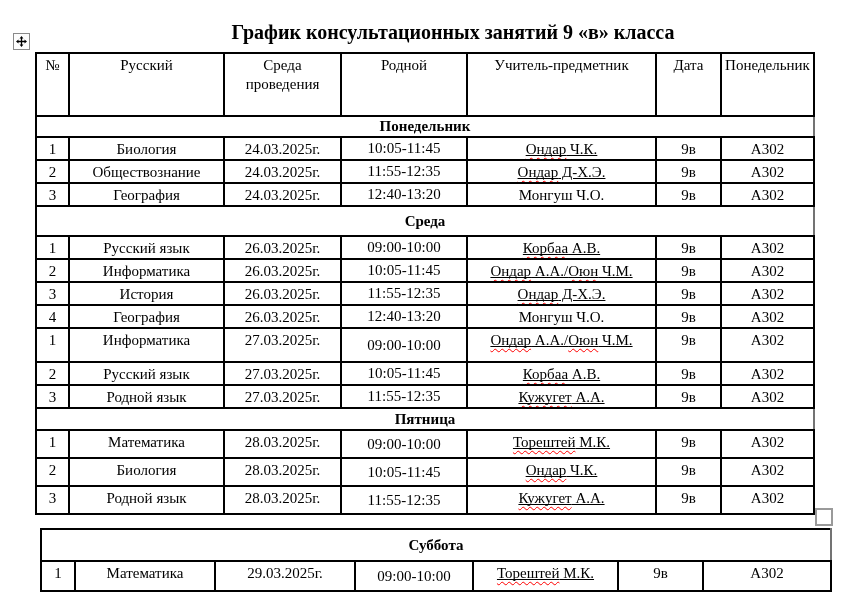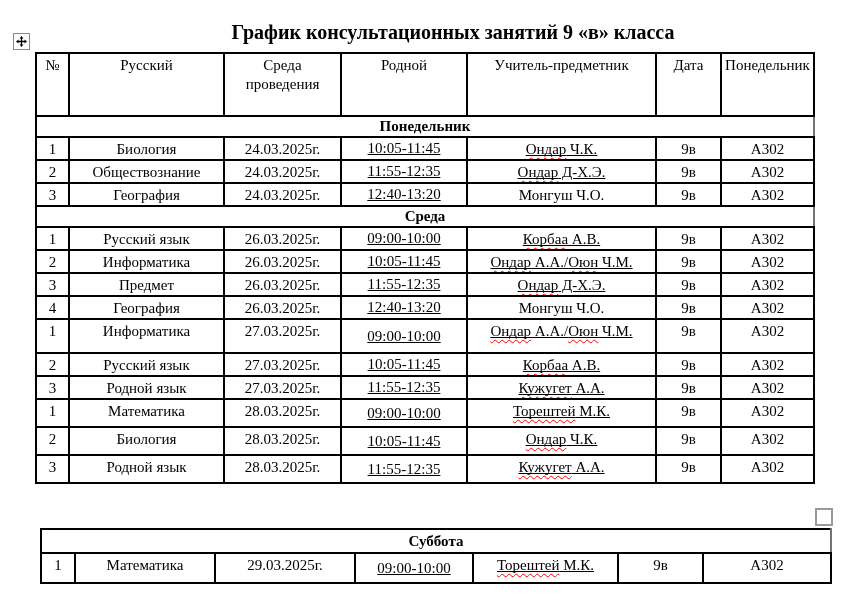--- a/index.html
+++ b/index.html
@@ -31,21 +31,21 @@
     overflow:hidden; line-height:19px;
   }
   table.sched th {
     font-weight:normal; vertical-align:top; padding-top:2px;
   }
   th.brk { word-break:break-all; }
   tr.day-row td {
     font-weight:bold; vertical-align:middle; border-left:2px solid #000; border-right:2px solid #737373;
   }
   tr.data-row td { vertical-align:top; padding-top:2px; }
-  tr.data-row td.c-time { vertical-align:middle; padding-top:0;text-decoration:underline; }
+  tr.data-row td.c-time { vertical-align:middle; padding-top:0; }
   td.c-note { text-align:left; padding-left:8px; }
   .tname.u { text-decoration:underline solid #000 1px; }
   .sq {
     text-decoration-line:underline; text-decoration-style:wavy;
     text-decoration-color:#ff0000; text-decoration-thickness:1px;
     text-underline-offset:3px; text-decoration-skip-ink:none;
   }
 </style>
 </head>
 <body>
@@ -105,21 +105,21 @@
         </tr>
         <tr class="data-row" style="height: 21px;">
           <td class="c-num">3</td>
           <td class="c-subject">География</td>
           <td class="c-date">24.03.2025г.</td>
           <td class="c-time">12:40-13:20</td>
           <td class="c-teacher"><span class="tname"><span>Монгуш Ч.О.</span></span></td>
           <td class="c-class">9в</td>
           <td class="c-note">А302</td>
         </tr>
-        <tr class="day-row" style="height: 21px;">
+        <tr class="day-row" style="height: 30px;">
           <td class="c-day" colspan="7">Среда</td>
         </tr>
         <tr class="data-row" style="height: 21px;">
           <td class="c-num">1</td>
           <td class="c-subject">Русский язык</td>
           <td class="c-date">26.03.2025г.</td>
           <td class="c-time">09:00-10:00</td>
           <td class="c-teacher"><span class="tname u"><span class="sq">Корбаа</span><span> А.В.</span></span></td>
           <td class="c-class">9в</td>
           <td class="c-note">А302</td>
@@ -128,21 +128,21 @@
           <td class="c-num">2</td>
           <td class="c-subject">Информатика</td>
           <td class="c-date">26.03.2025г.</td>
           <td class="c-time">10:05-11:45</td>
           <td class="c-teacher"><span class="tname u"><span class="sq">Ондар</span><span> А.А./</span><span class="sq">Оюн</span><span> Ч.М.</span></span></td>
           <td class="c-class">9в</td>
           <td class="c-note">А302</td>
         </tr>
         <tr class="data-row" style="height: 21px;">
           <td class="c-num">3</td>
-          <td class="c-subject">Предмет</td>
+          <td class="c-subject">История</td>
           <td class="c-date">26.03.2025г.</td>
           <td class="c-time">11:55-12:35</td>
           <td class="c-teacher"><span class="tname u"><span class="sq">Ондар</span><span> Д-Х.Э.</span></span></td>
           <td class="c-class">9в</td>
           <td class="c-note">А302</td>
         </tr>
         <tr class="data-row" style="height: 21px;">
           <td class="c-num">4</td>
           <td class="c-subject">География</td>
           <td class="c-date">26.03.2025г.</td>
@@ -170,20 +170,23 @@
           <td class="c-note">А302</td>
         </tr>
         <tr class="data-row" style="height: 21px;">
           <td class="c-num">3</td>
           <td class="c-subject">Родной язык</td>
           <td class="c-date">27.03.2025г.</td>
           <td class="c-time">11:55-12:35</td>
           <td class="c-teacher"><span class="tname u"><span class="sq">Кужугет</span><span> А.А.</span></span></td>
           <td class="c-class">9в</td>
           <td class="c-note">А302</td>
+        </tr>
+        <tr class="day-row" style="height: 22px;">
+          <td class="c-day" colspan="7">Пятница</td>
         </tr>
         <tr class="data-row" style="height: 28px;">
           <td class="c-num">1</td>
           <td class="c-subject">Математика</td>
           <td class="c-date">28.03.2025г.</td>
           <td class="c-time">09:00-10:00</td>
           <td class="c-teacher"><span class="tname u"><span class="sq">Торештей</span><span> М.К.</span></span></td>
           <td class="c-class">9в</td>
           <td class="c-note">А302</td>
         </tr>
@@ -214,21 +217,21 @@
     <colgroup id="sat-cols">
         <col style="width: 34px;">
         <col style="width: 140px;">
         <col style="width: 140px;">
         <col style="width: 118px;">
         <col style="width: 145px;">
         <col style="width: 85px;">
         <col style="width: 128px;">
       </colgroup>
     <tbody id="sat-body">
-        <tr class="day-row" style="height: 24px;">
+        <tr class="day-row" style="height: 32px;">
           <td class="c-day" colspan="7">Суббота</td>
         </tr>
         <tr class="data-row" style="height: 30px;">
           <td class="c-num">1</td>
           <td class="c-subject">Математика</td>
           <td class="c-date">29.03.2025г.</td>
           <td class="c-time">09:00-10:00</td>
           <td class="c-teacher"><span class="tname u"><span class="sq">Торештей</span><span> М.К.</span></span></td>
           <td class="c-class">9в</td>
           <td class="c-note">А302</td>

